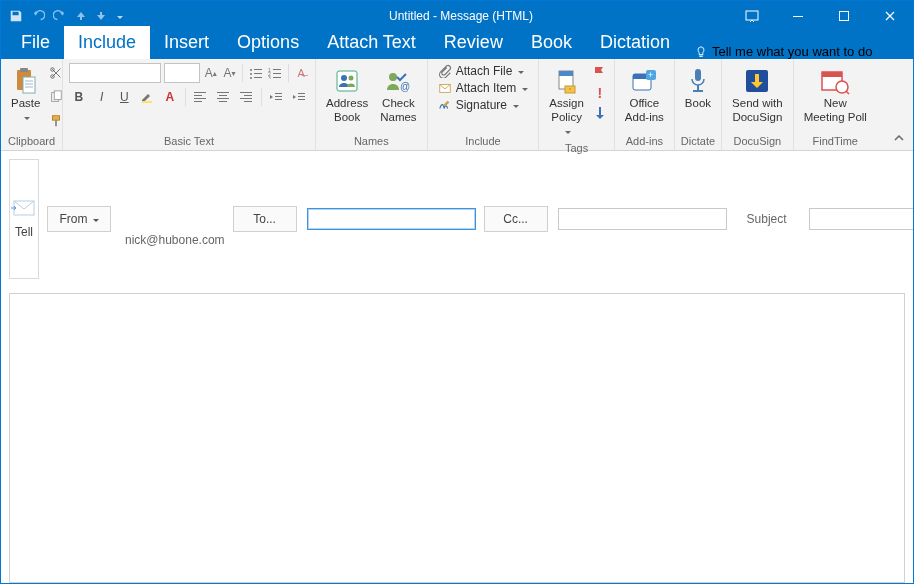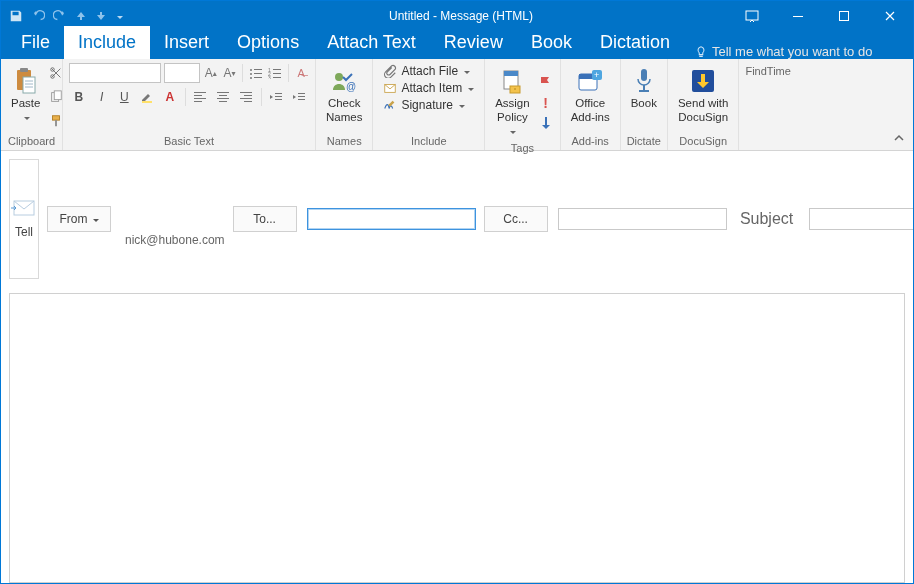--- a/index.html
+++ b/index.html
@@ -62,21 +62,21 @@
     cursor: pointer;
     position: relative;
   }
   .tab.active {
     background: #fff;
     color: #0173c7;
   }
   .tellme {
     display: flex;
     align-items: flex-end;
-    color: #e5e5e5;
+    color: #000000;
     padding-left: 10px;
     gap: 4px;
     font-size: 13px;
     margin-top: 20px;
   }
 
   .ribbon {
     height: 92px;
     background: #f3f3f3;
     border-bottom: 1px solid #d4d4d4;
@@ -126,21 +126,21 @@
   .basic-text-body { display:flex; flex-direction:column; gap:4px; width: 240px;}
   .bt-row { display:flex; align-items:center; gap:3px; }
   .font-select { width: 92px; height:20px; border:1px solid #c4c4c4; background:#fff; font-size:11px; padding:0 3px;}
   .size-select { width: 36px; height:20px; border:1px solid #c4c4c4; background:#fff; font-size:11px; padding:0 3px;}
   .fmtbtn { width:22px; height:20px; display:flex; align-items:center; justify-content:center; color:#777; cursor:pointer; font-size:12px;}
   .sep { width:1px; height:18px; background:#ddd; margin:0 2px;}
 
   .include-rows { display:flex; flex-direction:column; gap:1px; }
   .inc-item { display:flex; align-items:flex-start; gap:4px; padding:1px 4px; font-size:12px; color:#333; cursor:pointer;}
 
-  .tags-body { display:flex; gap:4px; align-items:center; }
+  .tags-body { display:flex; gap:4px; align-items:flex-start; }
   .tags-col { display:flex; flex-direction:column; gap:4px; padding-top:2px;}
 
   .collapse-caret {
     position: absolute;
     right: 8px; bottom: 6px;
     color: #666;
     cursor: pointer;
   }
 
   
@@ -164,21 +164,21 @@
   .fields-col { flex:1; display:flex; flex-direction:row; gap:8px; }
   .field-row { display:flex; align-items:center; gap:10px; }
   .field-btn {
     width: 64px; height:26px;
     border:1px solid #d0d0d0;
     background:#fafafa;
     display:flex; align-items:center; justify-content:center;
     color:#444; font-size:12px; cursor:pointer; gap:3px;
   }
   .field-label-plain {
-    width:64px; text-align:center; color:#666; font-size:16px;
+    width:64px; text-align:center; color:#666; font-size:12px;
   }
   .field-input {
     flex:1; height:22px; border:1px solid #c9c9c9; padding:0 6px; font-size:12px; color:#222;
   }
   .field-input.focused { border-color:#3d93df; box-shadow: inset 0 0 0 1px rgba(61,147,223,.4);}
   .from-value { flex:1; font-size:12px; color:#666; padding-left:4px;margin-top:41px;}
 
   .body-area {
     margin: 14px 8px 8px 8px;
     border: 1px solid #d0d0d0;
@@ -398,20 +398,33 @@
       </div>
     </div>
     <div class="group-label">Basic Text</div>
   </div>
 
   <div class="group">
     <div class="group-body">
       <div class="vbtn">
         <span class="vicon">
           <svg width="28" height="26" viewBox="0 0 28 26">
+              <rect x="4" y="3" width="20" height="20" rx="2" fill="#fff" stroke="#4a8"></rect>
+              <circle cx="11" cy="10" r="3" fill="#3a71b8"></circle>
+              <path d="M6 19c0-3 3-4 5-4s5 1 5 4" fill="#3a71b8"></path>
+              <circle cx="18" cy="10" r="2.5" fill="#7da85a"></circle>
+              <path d="M14 19c0-2.5 2-3.5 4-3.5s4 1 4 3.5" fill="#7da85a"></path>
+            </svg>
+        </span>
+        <span style="white-space:pre-line">Address
+Book</span>
+      </div>
+      <div class="vbtn">
+        <span class="vicon">
+          <svg width="28" height="26" viewBox="0 0 28 26">
               <circle cx="9" cy="9" r="4" fill="#7ea85a"></circle>
               <path d="M3 22c0-4 3-6 6-6s6 2 6 6" fill="#7ea85a"></path>
               <path d="M13 9l3 3 6-6" fill="none" stroke="#3a71b8" stroke-width="2"></path>
               <text x="16" y="22" font-size="10" fill="#3a71b8">@</text>
             </svg>
         </span>
         <span style="white-space:pre-line">Check
 Names</span>
       </div>
     </div>
@@ -528,20 +541,34 @@
             </svg>
         </span>
         <span style="white-space:pre-line">Send with
 DocuSign</span>
       </div>
     </div>
     <div class="group-label">DocuSign</div>
   </div>
 
   <div class="group">
+    <div class="group-body">
+      <div class="vbtn">
+        <span class="vicon">
+          <svg width="30" height="28" viewBox="0 0 30 28">
+              <rect x="2" y="5" width="20" height="18" fill="#fff" stroke="#d9534f" stroke-width="1.5"></rect>
+              <rect x="2" y="5" width="20" height="5" fill="#d9534f"></rect>
+              <circle cx="22" cy="20" r="6" fill="#fff" stroke="#d9534f" stroke-width="1.5"></circle>
+              <path stroke="#d9534f" stroke-width="1.5" d="M26 24l3 3"></path>
+            </svg>
+        </span>
+        <span style="white-space:pre-line">New
+Meeting Poll</span>
+      </div>
+    </div>
     <div class="group-label">FindTime</div>
   </div>
 
   <span class="collapse-caret">
     <svg width="12" height="12" viewBox="0 0 12 12">
         <path fill="none" stroke="#666" stroke-width="1.5" d="M2 8l4-4 4 4"></path>
       </svg>
   </span>
 </div>
 

